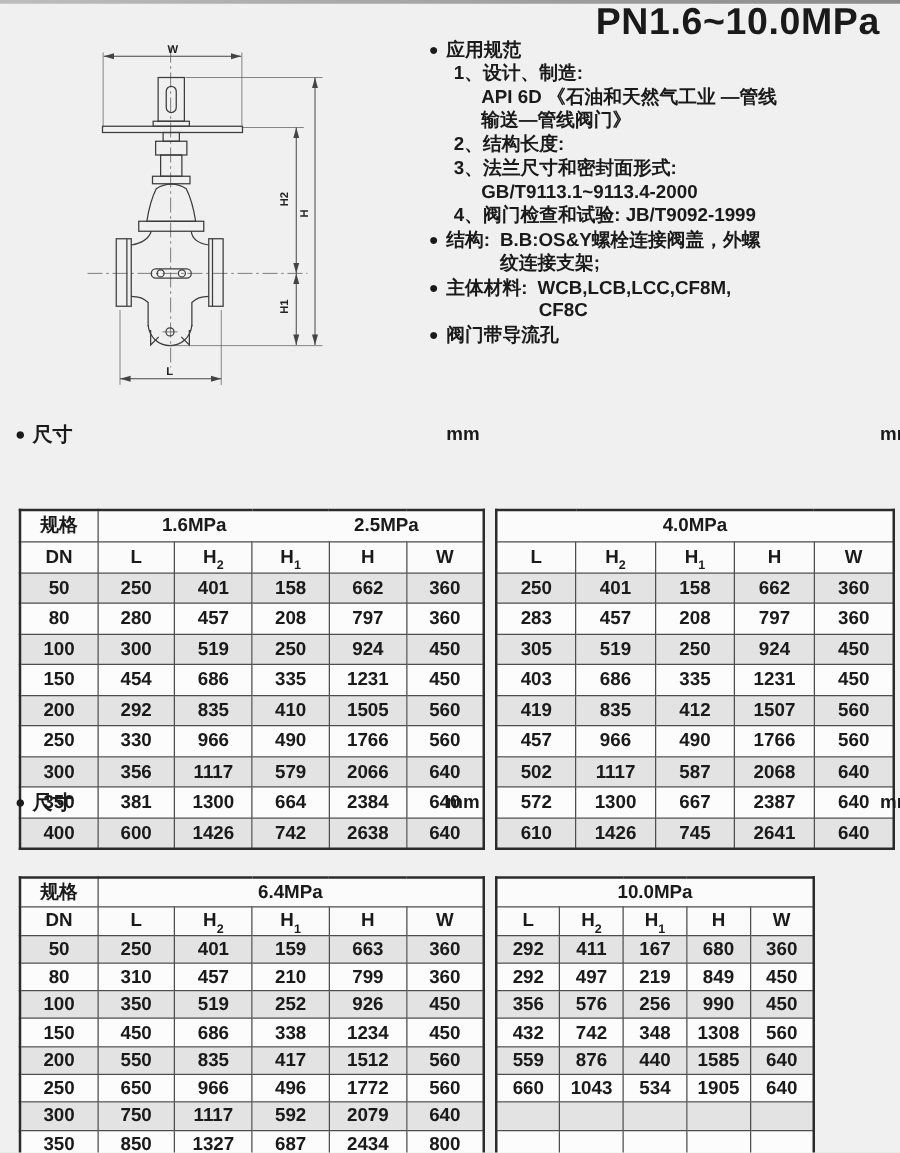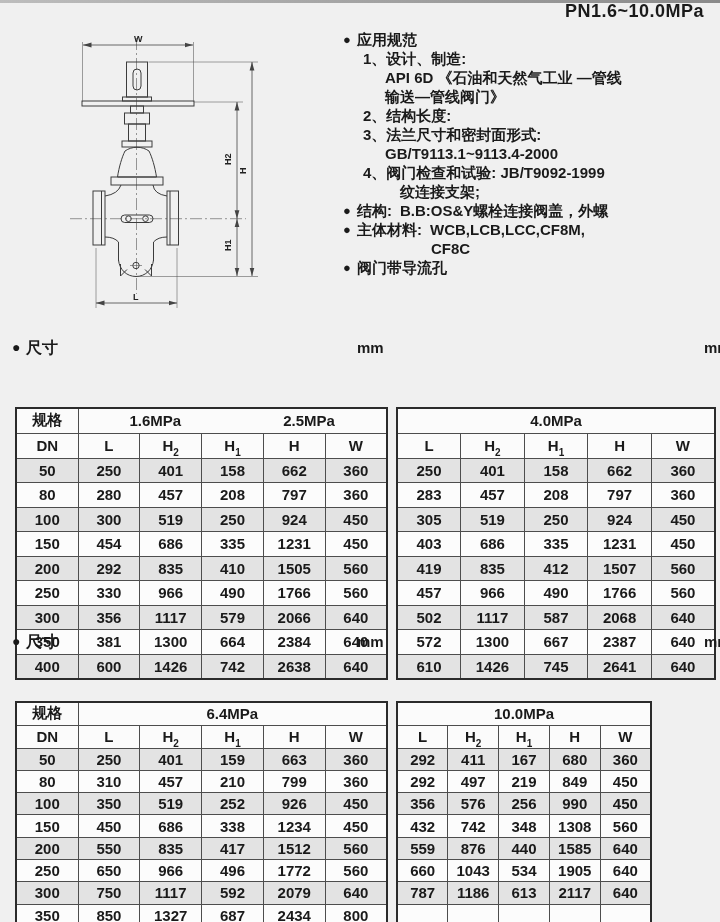--- a/index.html
+++ b/index.html
@@ -14,21 +14,21 @@
     overflow:hidden;
     color:#1a1a1a;
   }
   .top-strip{
     position:absolute;left:0;top:0;width:720px;height:3px;
     background:linear-gradient(to right,#bdbdbd,#8a8a8a);
   }
   
   .doc-title{
     position:absolute;left:390px;top:1px;width:314px;
-    text-align:right;font-size:18px;font-weight:bold;letter-spacing:0.5px;
+    text-align:right;font-size:30px;font-weight:bold;letter-spacing:0.5px;
   }
   
   .drawing{position:absolute;left:40px;top:18px;width:300px;height:320px;}
   .drawing svg{display:block;}
   
   .specs{
     position:absolute;left:343px;top:30px;width:374px;
     font-size:15px;font-weight:bold;line-height:19px;
     white-space:nowrap;
   }
@@ -164,22 +164,22 @@
 
   <div class="specs">
     <div class="spec-line"><span class="bullet">●</span><span>应用规范</span></div>
     <div class="spec-line ind1">1、设计、制造:</div>
     <div class="spec-line ind2">API 6D 《石油和天然气工业 —管线</div>
     <div class="spec-line ind2">输送—管线阀门》</div>
     <div class="spec-line ind1">2、结构长度:</div>
     <div class="spec-line ind1">3、法兰尺寸和密封面形式:</div>
     <div class="spec-line ind2">GB/T9113.1~9113.4-2000</div>
     <div class="spec-line ind1">4、阀门检查和试验: JB/T9092-1999</div>
+    <div class="spec-line"><span class="bullet">●</span><span>结构:</span><span class="lbl-gap"></span><span>B.B:OS&amp;Y螺栓连接阀盖，外螺</span></div>
     <div class="spec-line ind3">纹连接支架;</div>
-    <div class="spec-line"><span class="bullet">●</span><span>结构:</span><span class="lbl-gap"></span><span>B.B:OS&amp;Y螺栓连接阀盖，外螺</span></div>
     <div class="spec-line"><span class="bullet">●</span><span>主体材料:</span><span class="lbl-gap"></span><span>WCB,LCB,LCC,CF8M,</span></div>
     <div class="spec-line ind4">CF8C</div>
     <div class="spec-line"><span class="bullet">●</span><span>阀门带导流孔</span></div>
   </div>
 
   <div class="section-head" style="top:338px;">
     <span class="dims-title"><span class="bullet">●</span><span>尺寸</span></span>
     <span class="unit unit-mid">mm</span>
     <span class="unit unit-right">mm</span>
   </div>
@@ -537,27 +537,20 @@
           <td>640</td>
         </tr>
         <tr>
           <td>660</td>
           <td>1043</td>
           <td>534</td>
           <td>1905</td>
           <td>640</td>
         </tr>
         <tr>
-          <td>787</td>
-          <td>1186</td>
-          <td>613</td>
-          <td>2117</td>
-          <td>640</td>
-        </tr>
-        <tr>
           <td></td>
           <td></td>
           <td></td>
           <td></td>
           <td></td>
         </tr>
         <tr>
           <td></td>
           <td></td>
           <td></td>

